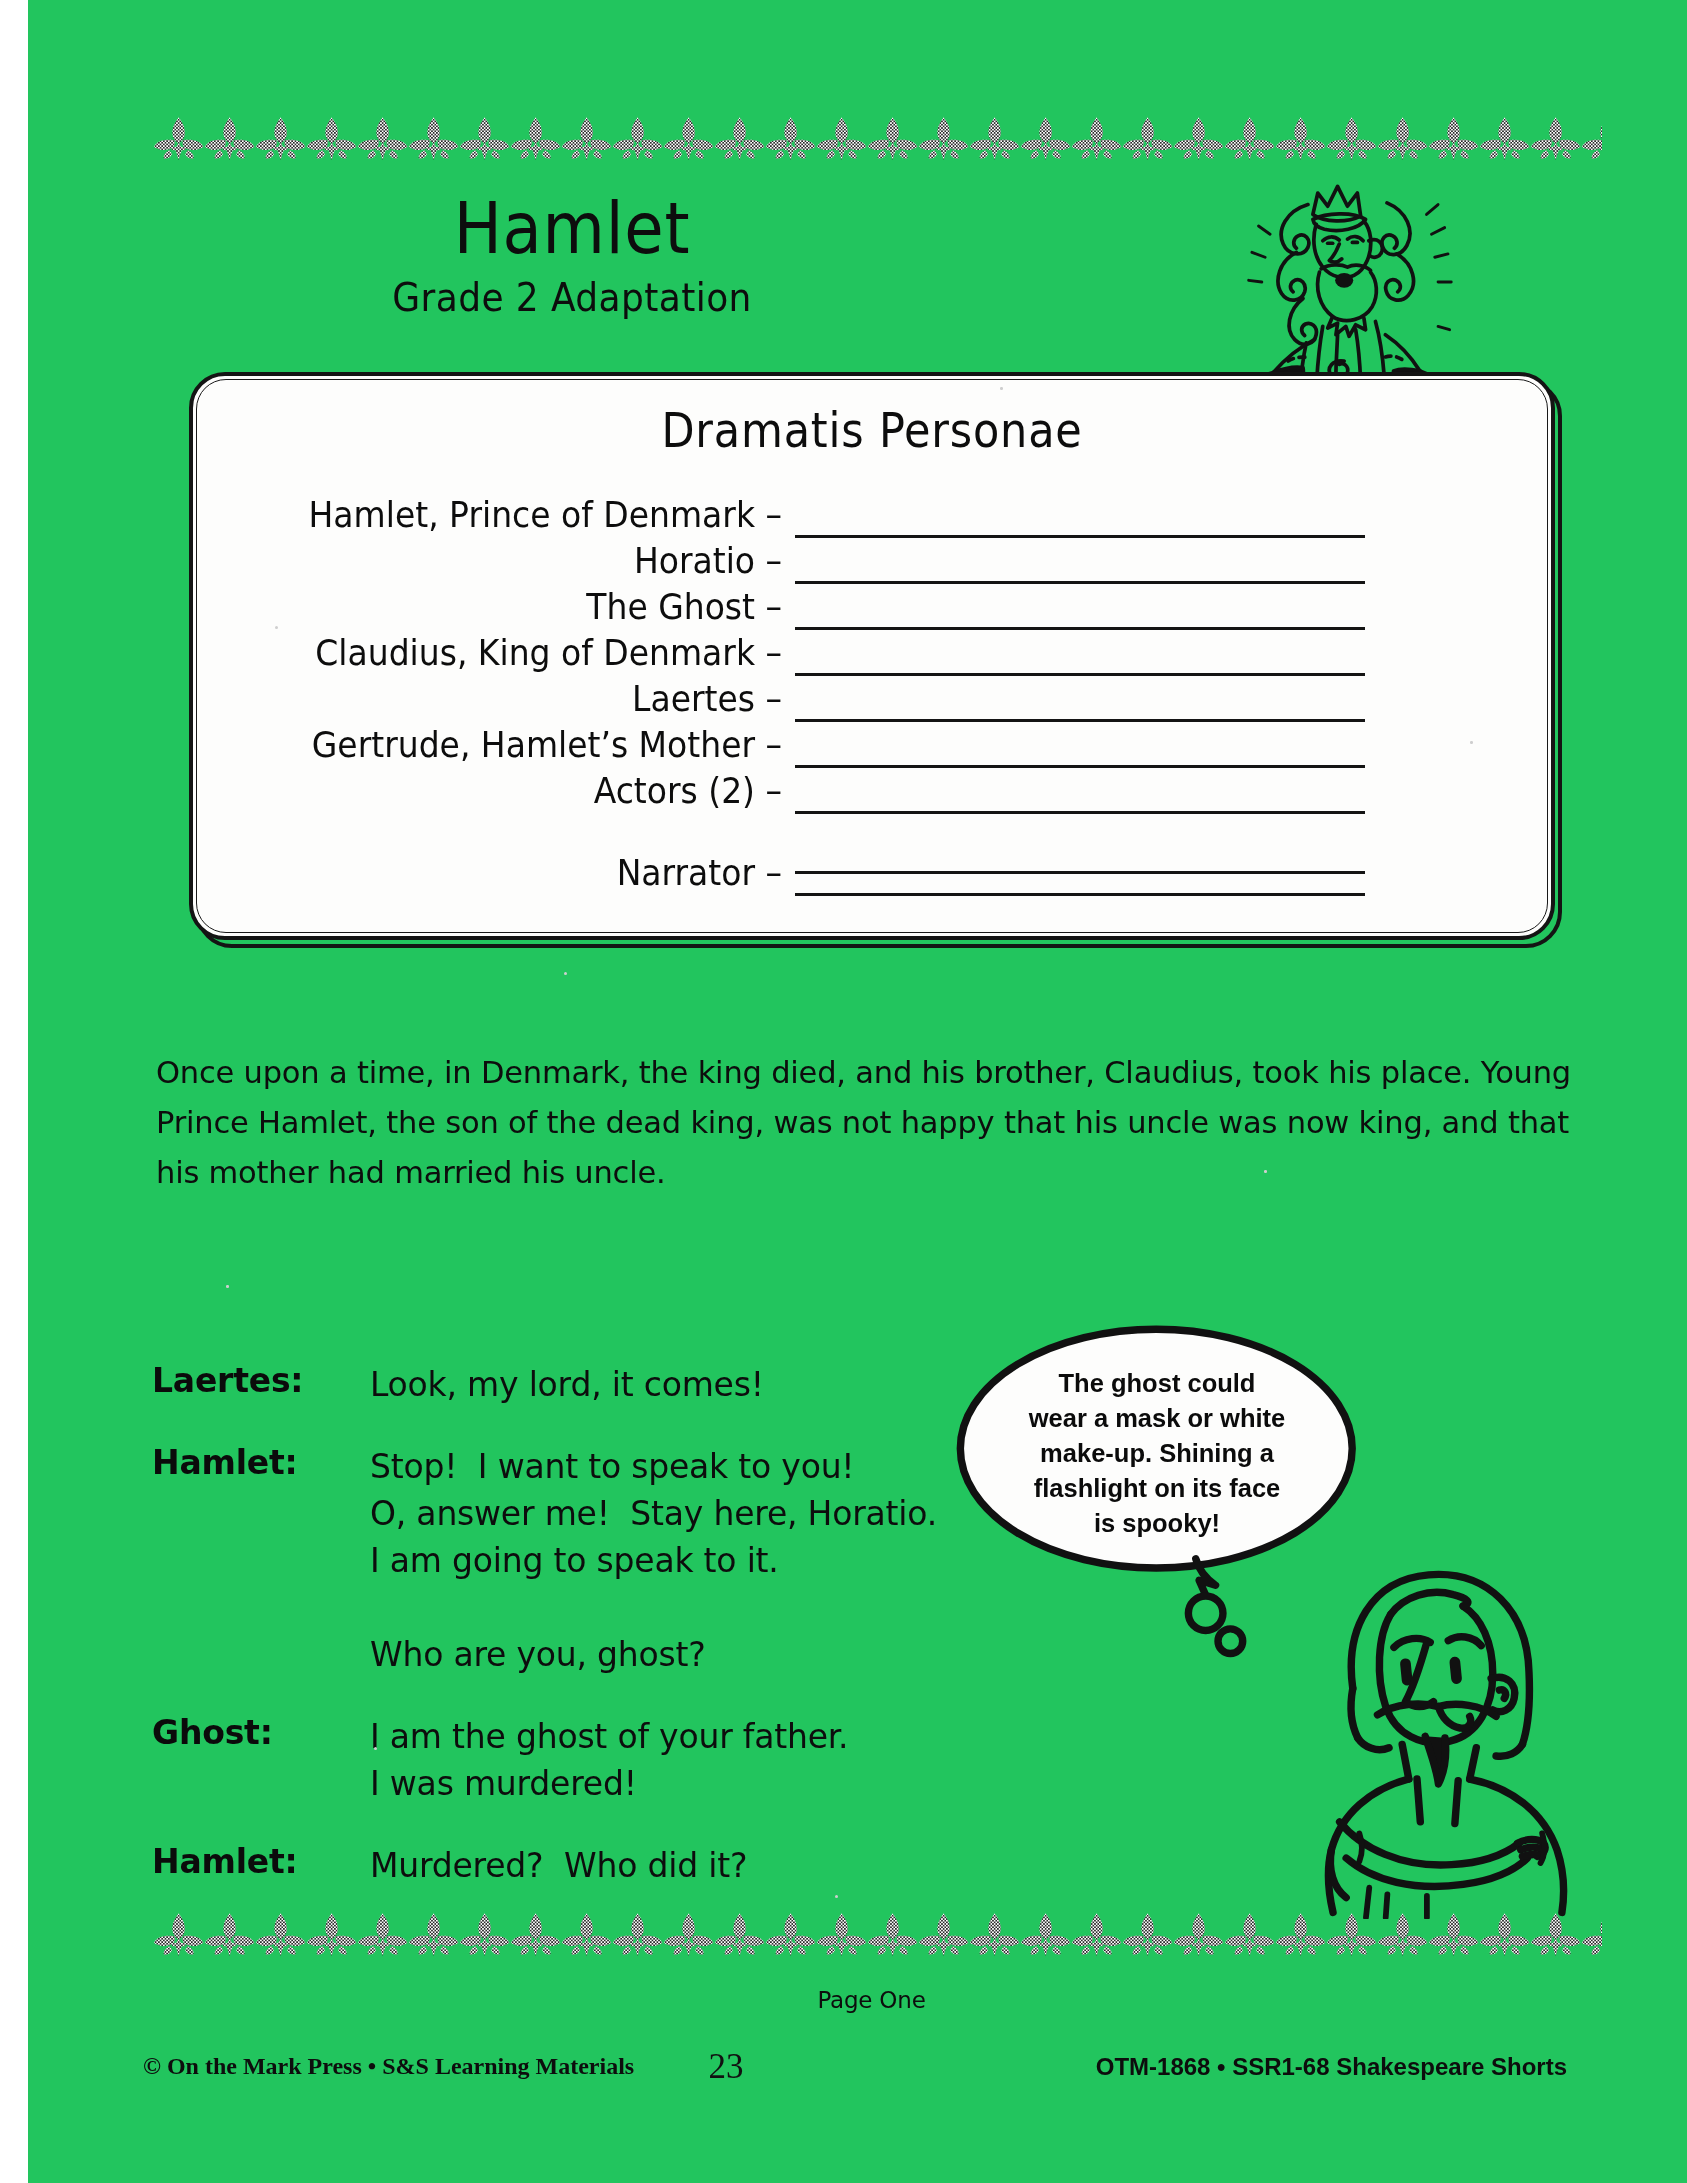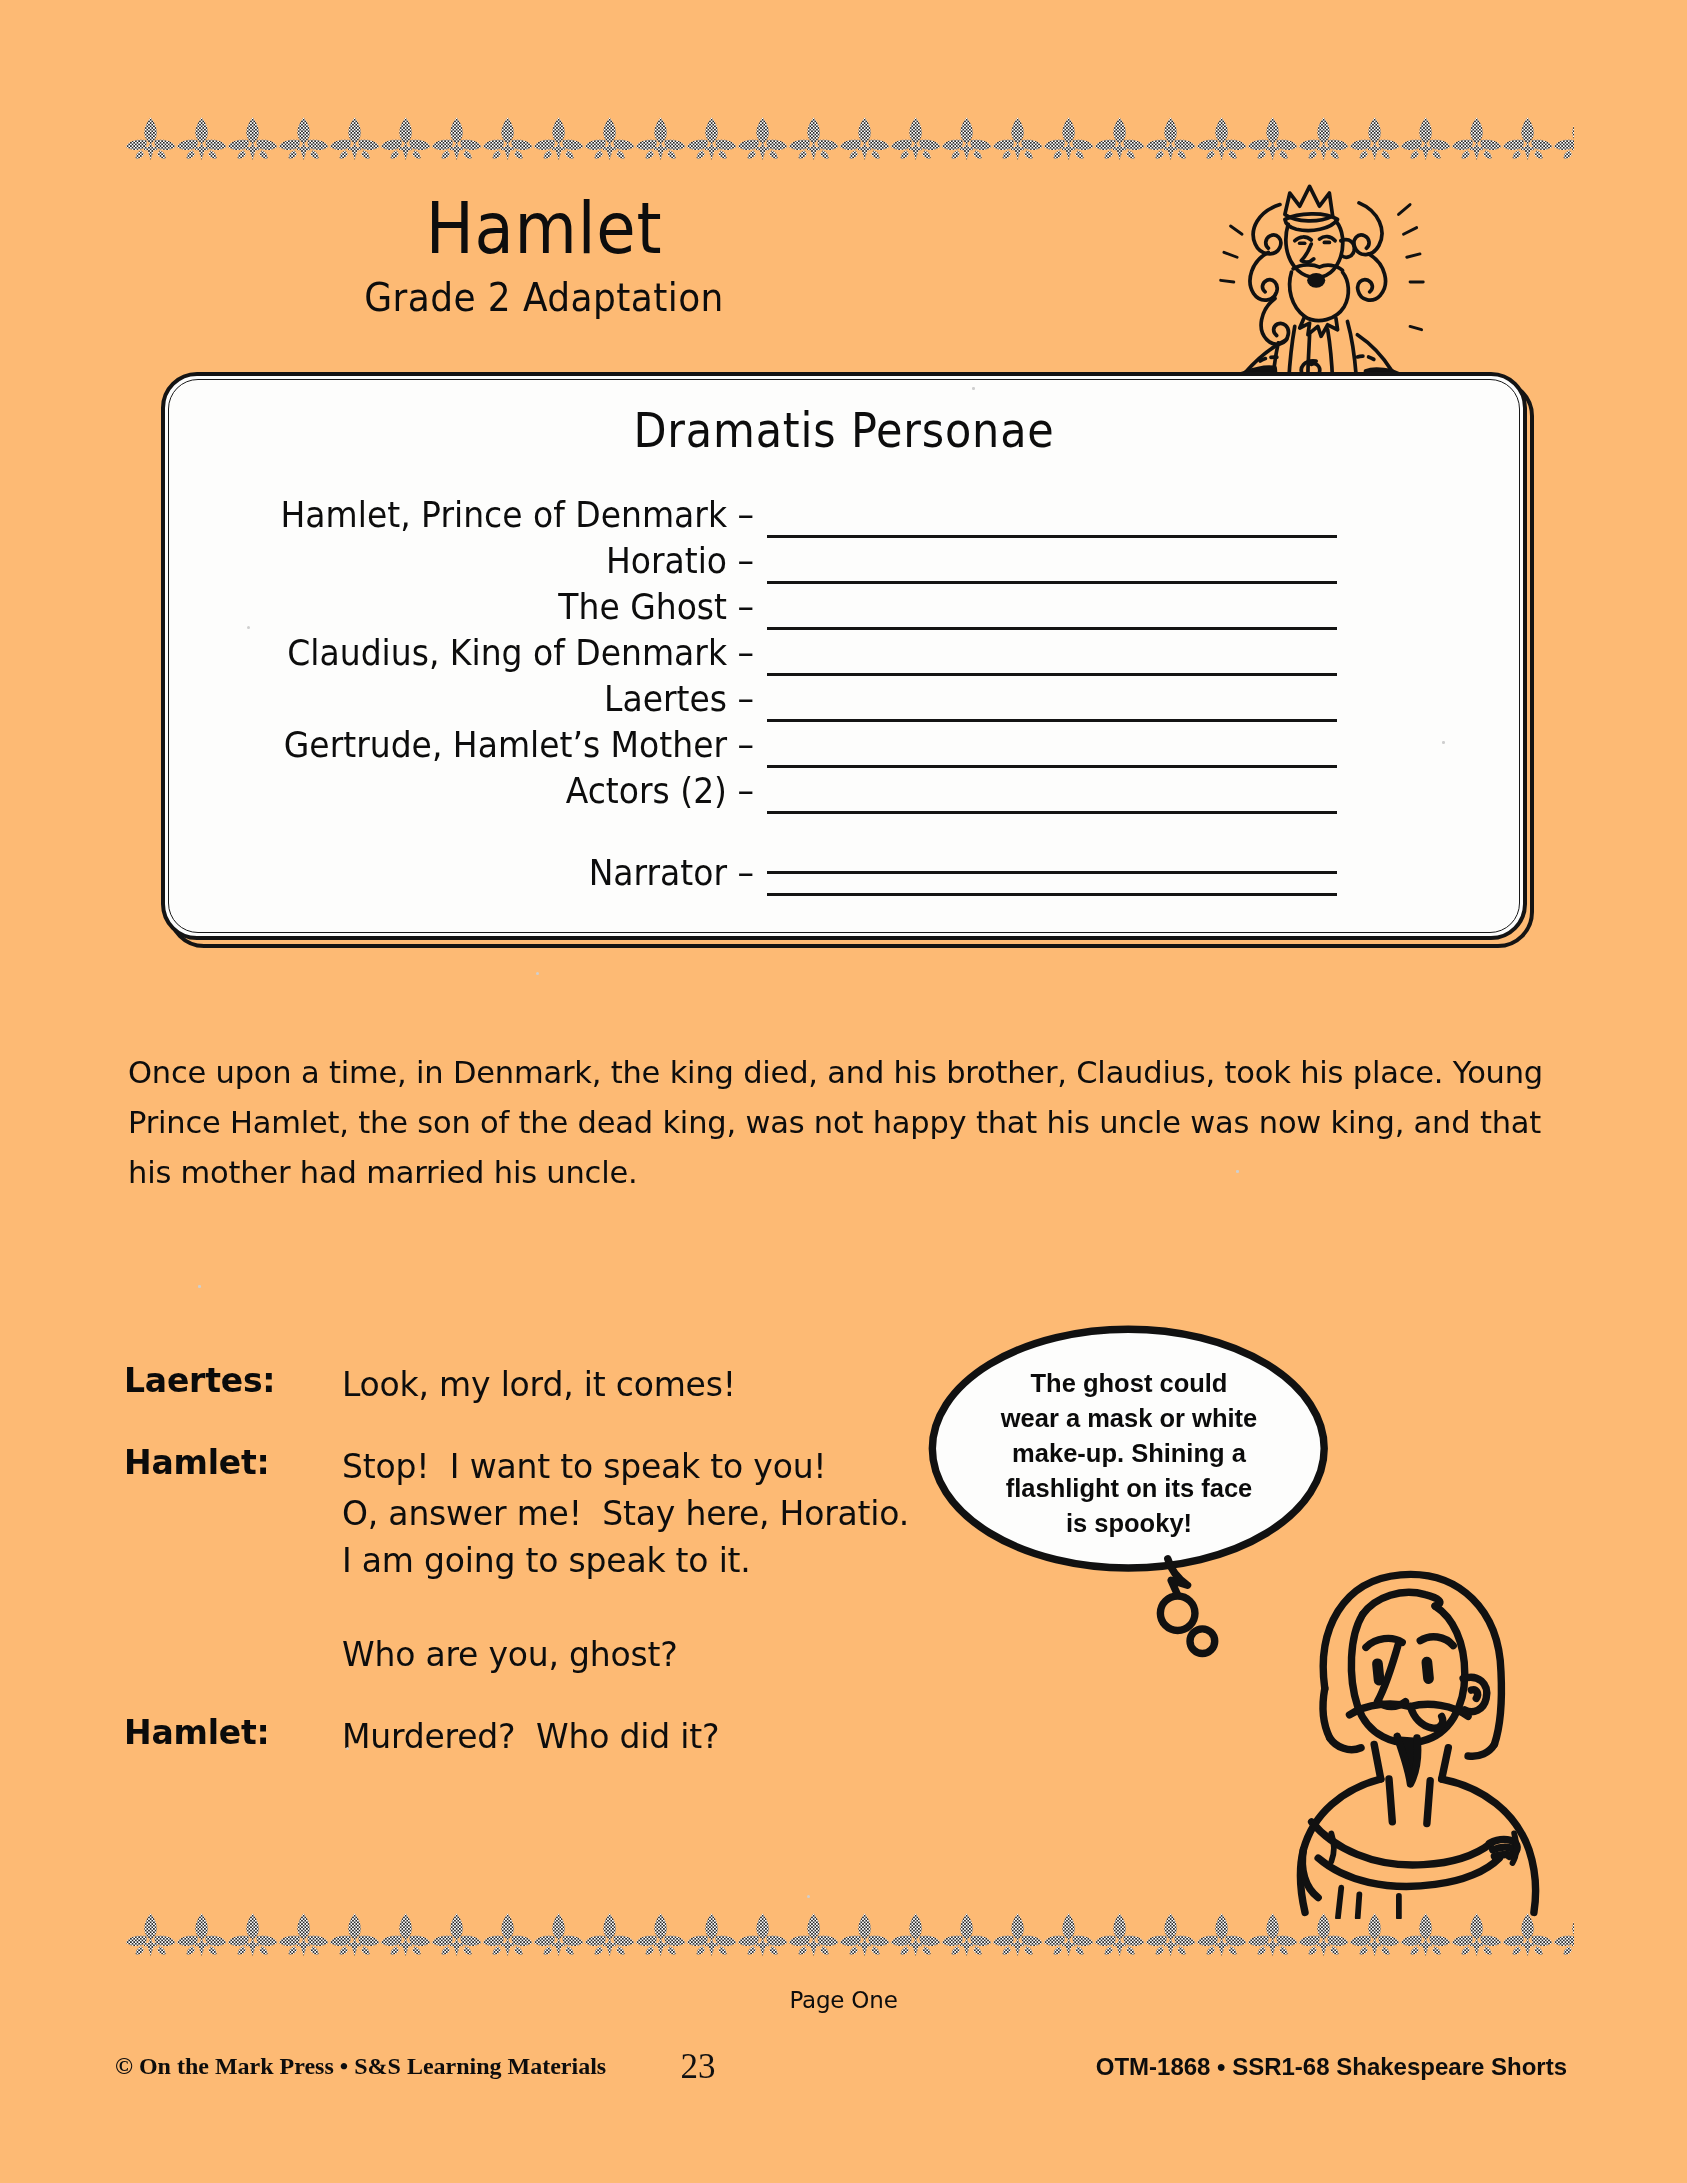--- a/index.html
+++ b/index.html
@@ -12,21 +12,22 @@
     height: 2183px;
     position: relative;
     font-family: "Liberation Sans", sans-serif;
     color: #111111;
     overflow: hidden;
   }
 
   .page {
     position: absolute;
     inset: 0;
-    background: #fdba74;
+    background: #22c55e;
+    margin-left: 28px;
   }
 
   
   .border-strip {
     position: absolute;
     left: 124px;
     width: 1450px;
     height: 51px;
     overflow: hidden;
   }
@@ -474,20 +475,27 @@
       <div class="dlg-speaker">Hamlet:</div>
       <div class="dlg-lines">
         <div>Stop!  I want to speak to you!</div>
         <div>O, answer me!  Stay here, Horatio.</div>
         <div>I am going to speak to it.</div>
         <div>&nbsp;</div>
         <div>Who are you, ghost?</div>
       </div>
     </div>
 
+    <div class="dlg-block">
+      <div class="dlg-speaker">Ghost:</div>
+      <div class="dlg-lines">
+        <div>I am the ghost of your father.</div>
+        <div>I was murdered!</div>
+      </div>
+    </div>
 
     <div class="dlg-block">
       <div class="dlg-speaker">Hamlet:</div>
       <div class="dlg-lines">
         <div>Murdered?  Who did it?</div>
       </div>
     </div>
 
   </div>
 

